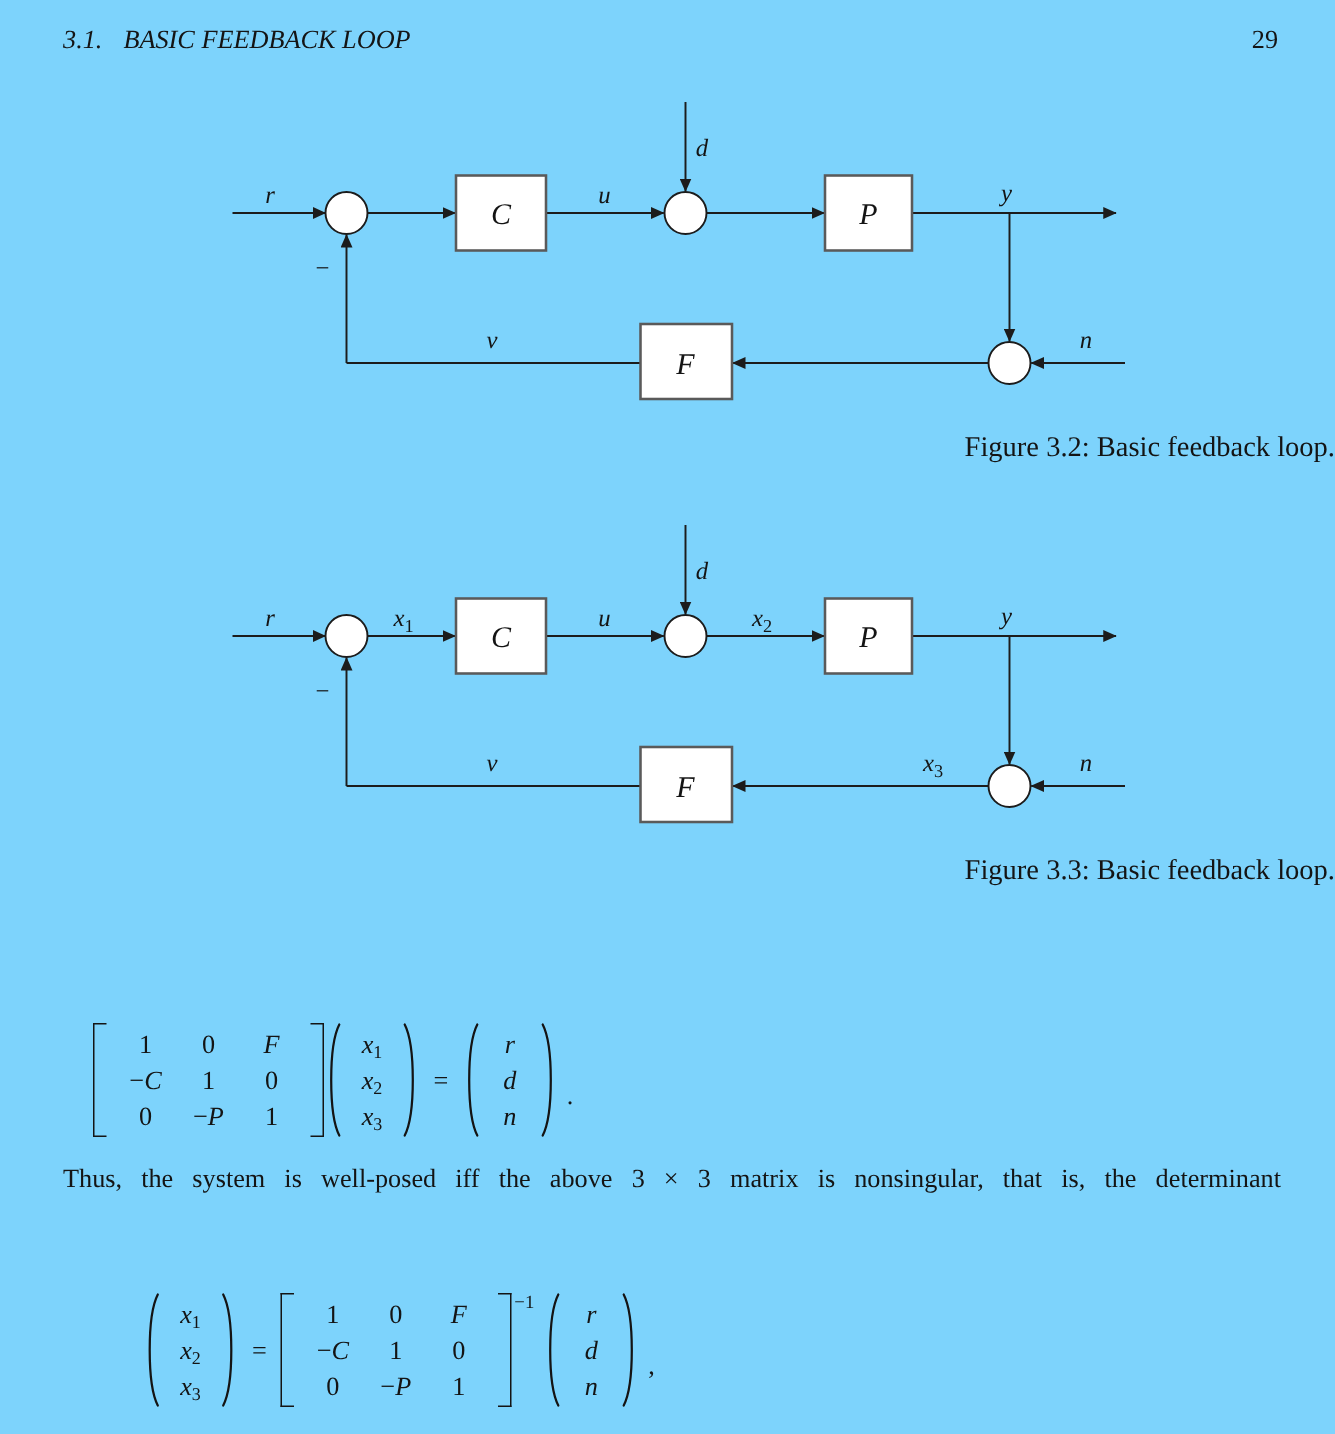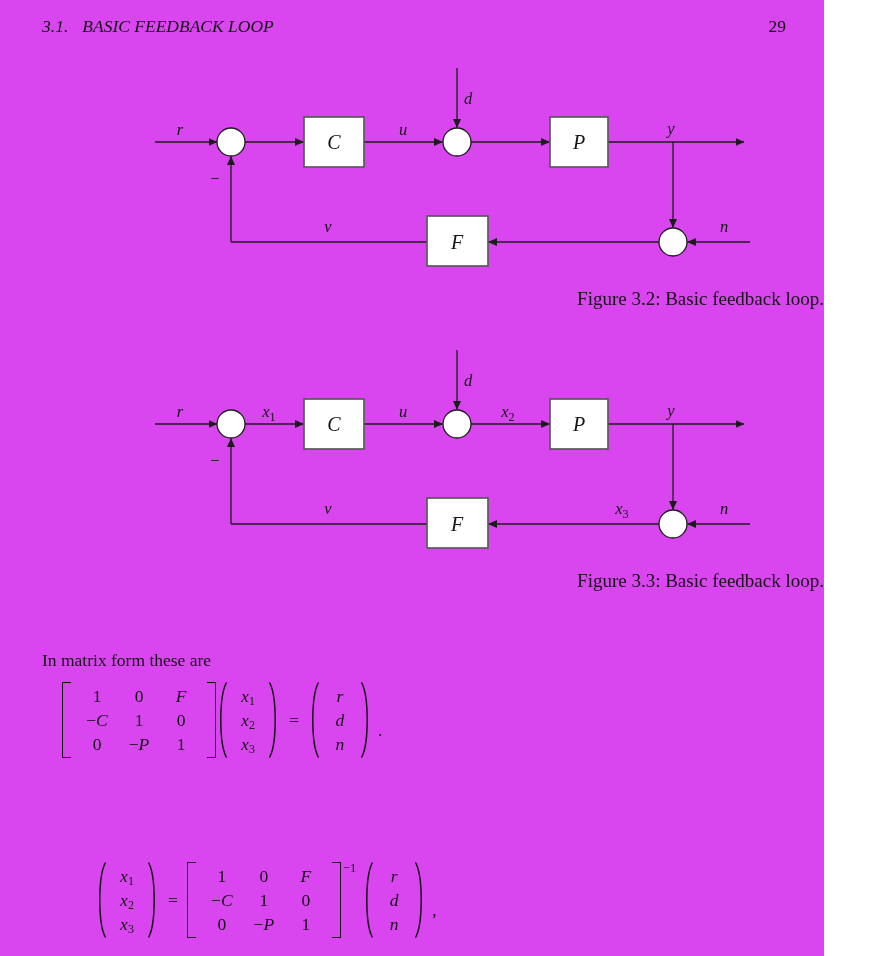--- a/index.html
+++ b/index.html
@@ -1,17 +1,17 @@
 <!DOCTYPE html>
 <html><head>
 <meta charset="utf-8">
 <style>
   html,body { margin:0; padding:0; background:#ffffff; }
   #page {
-    position:relative; width:824px; height:956px; background:#d946ef;
+    position:relative; width:890px; height:956px; background:#7dd3fc;
     font-family:"Liberation Serif","DejaVu Serif",serif; color:#141414;
     overflow:hidden;
   }
   
   .hdr { position:absolute; left:42px; right:38px; top:16px;
          display:flex; justify-content:space-between; font-size:17.5px; }
   .hdr .lft { font-style:italic; }
   .hdr .sec { margin-right:14px; }
   
   svg.fig { position:absolute; left:0; width:890px; height:215px; }
@@ -120,21 +120,20 @@
     <text x="622" y="174" text-anchor="middle"><tspan font-style="italic">x</tspan><tspan dy="4" font-size="74%" font-style="normal">3</tspan></text>
     <text x="724" y="174" text-anchor="middle"><tspan font-style="italic">n</tspan></text>
     <text x="328" y="174" text-anchor="middle"><tspan font-style="italic">v</tspan></text>
     <text x="215" y="126" text-anchor="middle">−</text>
     <text class="blkl" x="334" y="91" text-anchor="middle"><tspan font-style="italic">C</tspan></text>
     <text class="blkl" x="579" y="91" text-anchor="middle"><tspan font-style="italic">P</tspan></text>
     <text class="blkl" x="457" y="191" text-anchor="middle"><tspan font-style="italic">F</tspan></text>
   </svg>
   <div class="caption" style="top:570px">Figure 3.3: Basic feedback loop.</div>
 
-  <div class="intro">In matrix form these are</div>
 
   <div class="eq" style="left:62px; top:681px">
     <div class="sq l"></div>
     <div class="matrix">
         <div class="mcell">1</div>
         <div class="mcell">0</div>
         <div class="mcell"><i>F</i></div>
         <div class="mcell">−<i>C</i></div>
         <div class="mcell">1</div>
         <div class="mcell">0</div>
@@ -163,20 +162,21 @@
         <div class="mcell"><i>d</i></div>
         <div class="mcell"><i>n</i></div>
       </div>
     <svg class="par" width="12" height="78" viewBox="0 0 12 78">
         <path d="M1.8 2 C 9 16 9 62 1.8 76" fill="none" stroke="#141414" stroke-width="1.5" stroke-linecap="round"></path>
       </svg>
     <span class="punct">.</span>
   </div>
 
   <div class="para">
+      <div class="pline pjust"><span>Thus, the system is well-posed iff the above 3 × 3 matrix is nonsingular, that is, the determinant</span></div>
     </div>
 
   <div class="eq" style="left:95px; top:861px">
     <svg class="par" width="12" height="78" viewBox="0 0 12 78">
         <path d="M10.2 2 C 3 16 3 62 10.2 76" fill="none" stroke="#141414" stroke-width="1.5" stroke-linecap="round"></path>
       </svg>
     <div class="vector">
         <div class="mcell"><i>x</i><sub>1</sub></div>
         <div class="mcell"><i>x</i><sub>2</sub></div>
         <div class="mcell"><i>x</i><sub>3</sub></div>

